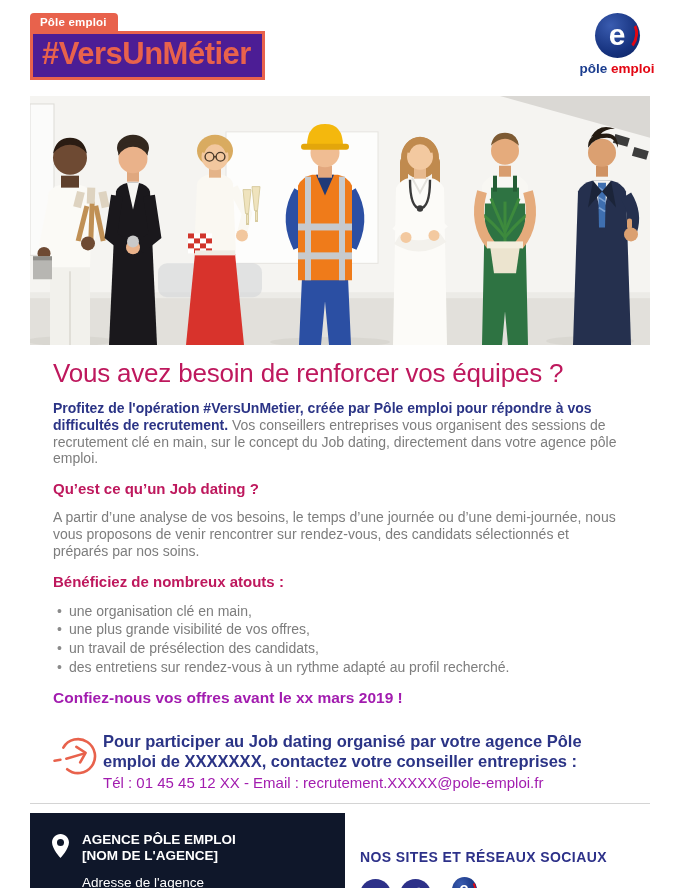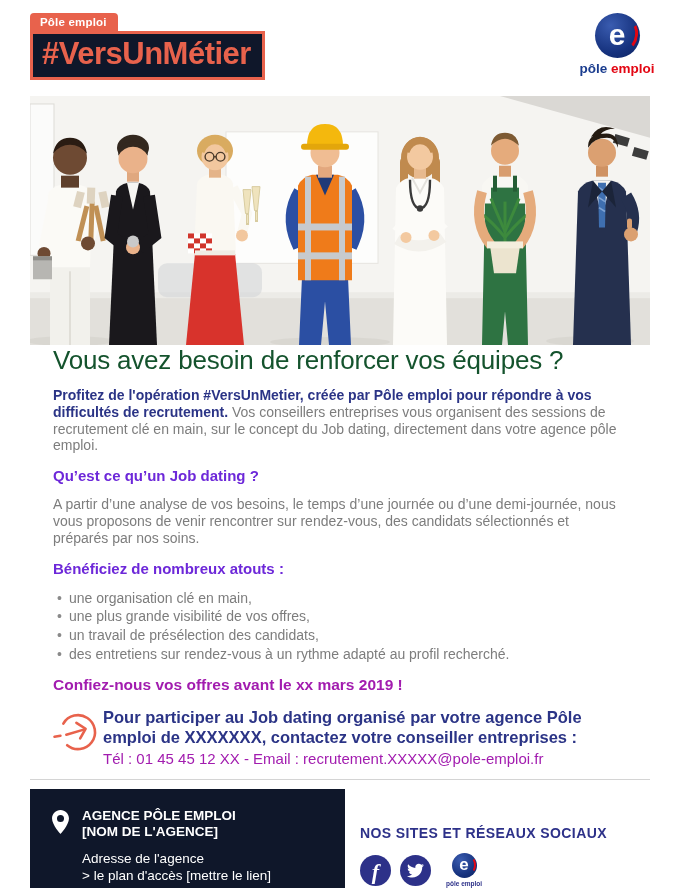--- a/index.html
+++ b/index.html
@@ -6,48 +6,48 @@
   html,body { background:#ffffff; }
   body { width:680px; height:888px; font-family:"Liberation Sans", sans-serif; position:relative; overflow:hidden; }
   .page { width:680px; height:768px; background:#fff; position:relative; }
 
   
   header { position:relative; height:96px; }
   .brand { position:absolute; left:30px; top:12px; }
   .badge { display:inline-block; background:#e8624c; color:#fff; font-weight:bold;
            font-size:11.5px; padding:3px 11px 3px 10px; border-radius:4px 4px 0 0; letter-spacing:.2px; }
   .title-box { border:3px solid #e8624c; color:#e8624c; font-weight:bold; font-size:31px;
-               letter-spacing:-0.5px; padding:2px 11px 5px 9px; width:max-content; background:#0f172a; }
+               letter-spacing:-0.5px; padding:2px 11px 5px 9px; width:max-content; background:#4c1d95; }
   .logo { position:absolute; right:20px; top:13px; width:86px; text-align:center; }
   .sphere { width:45px; height:45px; border-radius:50%; margin:0 auto; position:relative;
             background:radial-gradient(circle at 35% 28%, #3a5cb0, #16327e 62%, #0b2260);
             color:#fff; }
   .sphere .e-letter { display:block; font-size:30px; font-weight:bold; line-height:43px; text-align:center; }
   .crescent { position:absolute; right:2px; top:8px; width:18px; height:28px;
               border:3.5px solid transparent; border-right-color:#e30613; border-radius:50%;
               transform:rotate(8deg); }
   .logo-text { font-size:13.5px; font-weight:bold; margin-top:3px; white-space:nowrap; }
   .logo-text .pole { color:#1b3d8f; } .logo-text .emploi { color:#e30613; }
 
   
   .hero { margin:0 30px; width:620px; height:249px; display:block; }
 
   
   main { margin:0 30px 0 53px; width:574px; }
-  .heading { color:#14532d; font-size:26px; font-weight:400; letter-spacing:-0.2px; }
+  .heading { color:#be185d; font-size:26px; font-weight:400; margin-top:13px; letter-spacing:-0.2px; }
   .intro { margin-top:11px; font-size:14px; line-height:1.2; }
   .intro .b { color:#2b3486; font-weight:bold; }
   .intro .rest { color:#7d7d7d; }
-  .sec-title { color:#6d28d9; font-size:15px; font-weight:bold; margin-top:13px; }
+  .sec-title { color:#be185d; font-size:15px; font-weight:bold; margin-top:13px; }
   .body-p { color:#7d7d7d; font-size:14px; line-height:1.2; margin-top:12px; }
   .bullets { list-style:none; margin-top:13px; color:#7d7d7d; font-size:14px; line-height:1.2; }
   .bullets li { padding-left:16px; position:relative; margin-top:2px; }
   .bullets li::before { content:"•"; position:absolute; left:4px; color:#8a8a8a; }
   .deadline { color:#a21caf; font-size:15.5px; font-weight:bold; margin-top:13px; }
-  .cta { display:flex; margin-top:13px; align-items:flex-start; }
+  .cta { display:flex; margin-top:24px; align-items:flex-start; }
   .cta-icon { flex:0 0 50px; padding-top:2px; }
   .cta-bold { color:#2b3486; font-weight:bold; font-size:16.5px; line-height:1.22; max-width:515px; }
   .cta-contact { color:#a21caf; font-size:15px; margin-top:3px; }
 
   .divider { border-top:1px solid #d4d4d4; margin:12px 30px 9px 30px; }
 
   
   footer { position:relative; margin:0 30px; height:100px; }
   .agency { position:absolute; left:0; top:0; width:315px; height:100px; background:#0f172a;
             color:#fff; padding:19px 10px 0 22px; display:flex; }

